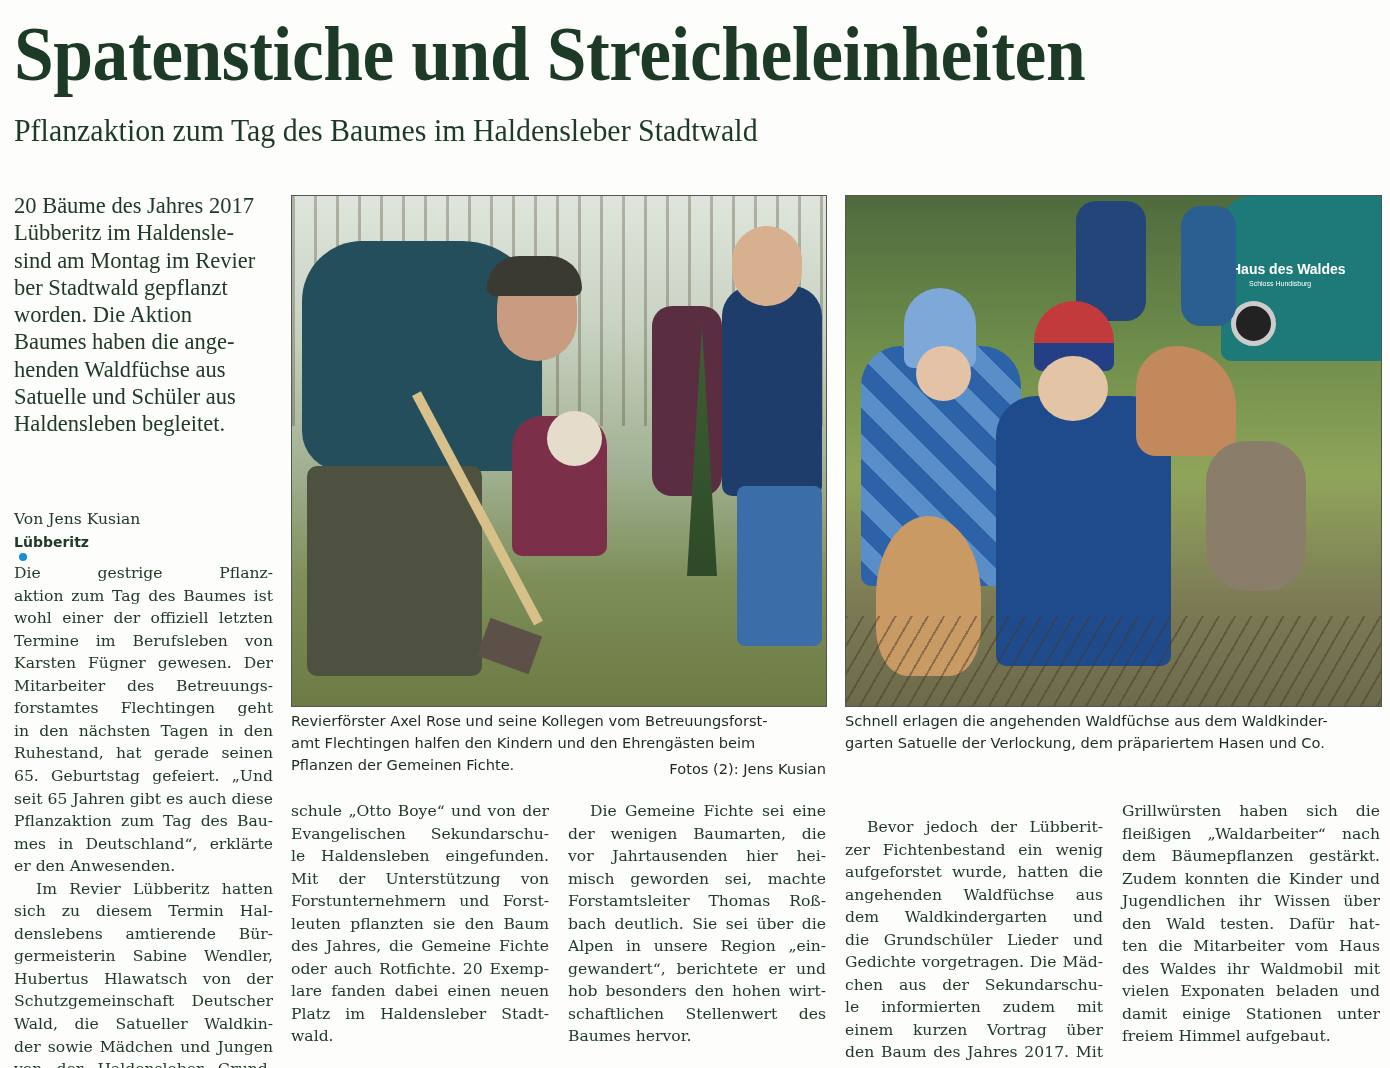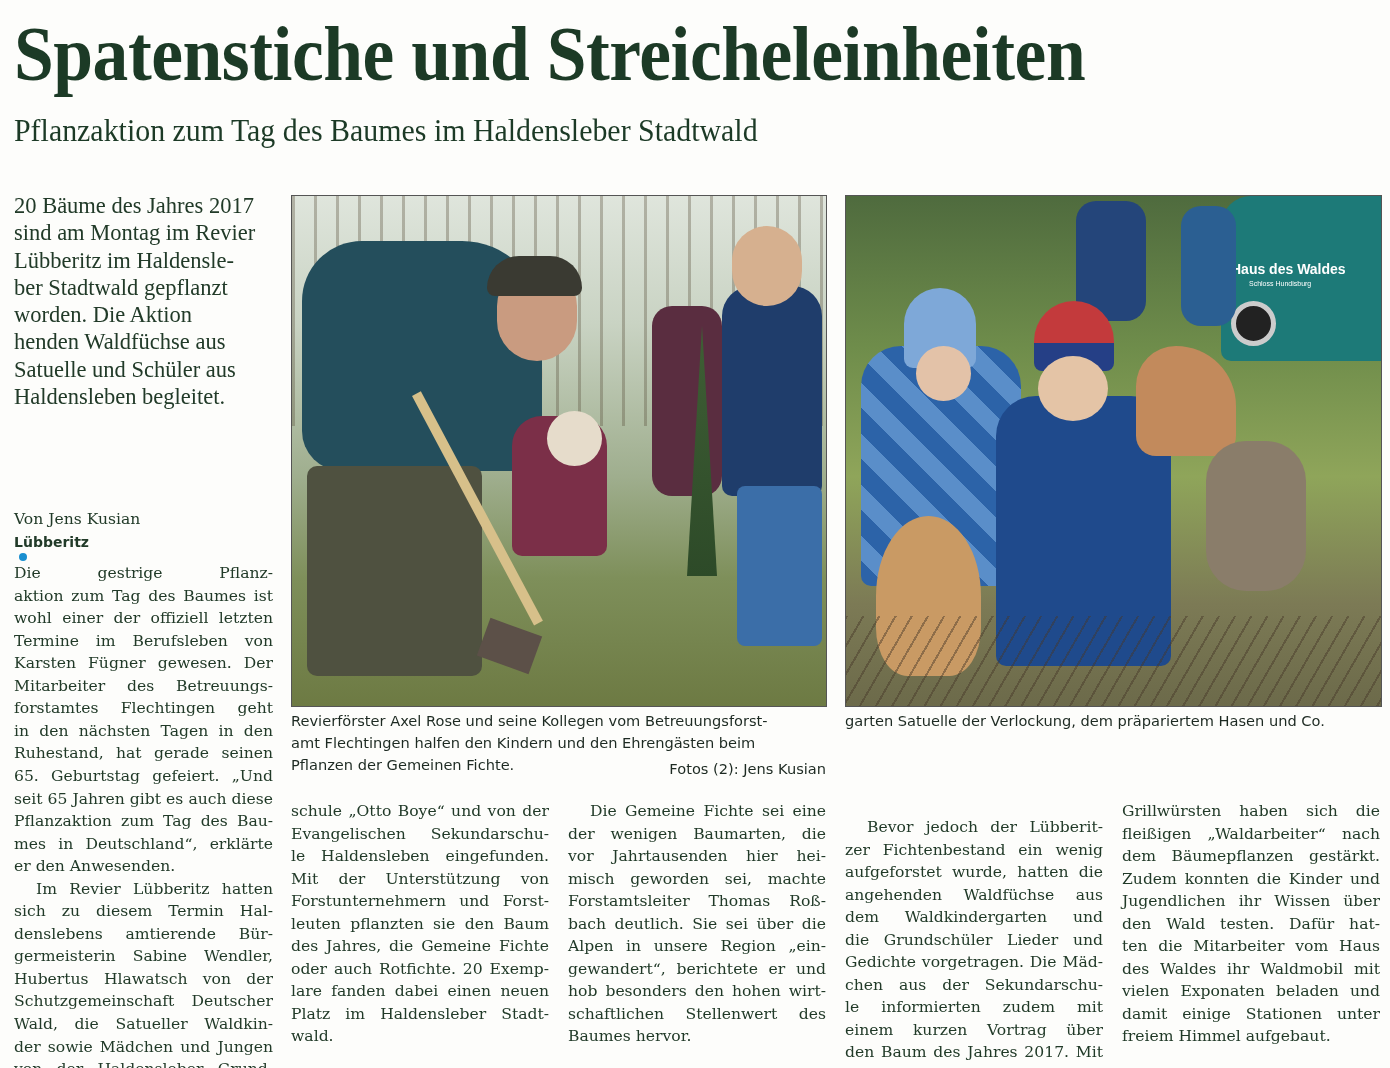--- a/index.html
+++ b/index.html
@@ -29,24 +29,25 @@
   .shape{position:absolute;}
 </style>
 </head>
 <body>
 
 <div class="abs headline">Spatenstiche und Streicheleinheiten</div>
 <div class="abs subhead">Pflanzaktion zum Tag des Baumes im Haldensleber Stadtwald</div>
 
 <div class="abs lead">
   <span>20 Bäume des Jahres 2017</span>
+  <span>Lübberitz im Haldensle-</span>
   <span>sind am Montag im Revier</span>
-  <span>Lübberitz im Haldensle-</span>
   <span>ber Stadtwald gepflanzt</span>
   <span>worden. Die Aktion</span>
+  <span>Baumes haben die ange-</span>
   <span>henden Waldfüchse aus</span>
   <span>Satuelle und Schüler aus</span>
   <span>Haldensleben begleitet.</span>
 </div>
 
 <div class="abs col" style="left:14px;top:508px;width:259px;">
   <span class="byline last">Von Jens Kusian</span>
   <span class="last" style="text-align-last:justify;">
     <span style="display:inline" class="dateline">Lübberitz</span><span class="dot"></span><span style="display:inline">Die gestrige Pflanz-</span>
   </span>
@@ -110,20 +111,21 @@
   <div class="shape" style="left:70px;top:150px;width:55px;height:55px;background:#e3c2a8;border-radius:50%;"></div>
   <div class="shape" style="left:150px;top:200px;width:175px;height:270px;background:#1f4a8c;border-radius:40px 40px 10px 10px;"></div>
   <div class="shape" style="left:188px;top:105px;width:80px;height:70px;background:linear-gradient(180deg,#c33a3c 0 60%,#253f86 60%);border-radius:40px 40px 8px 8px;"></div>
   <div class="shape" style="left:192px;top:160px;width:70px;height:65px;background:#e4c4a6;border-radius:50%;"></div>
   <div class="shape" style="left:30px;top:320px;width:105px;height:160px;background:#c99a64;border-radius:50% 50% 30% 30%;"></div>
   <div class="shape" style="left:290px;top:150px;width:100px;height:110px;background:#c28a5c;border-radius:40px 60px 20px 20px;"></div>
   <div class="shape" style="left:360px;top:245px;width:100px;height:150px;background:#8a7d6a;border-radius:40px;"></div>
   <div class="shape" style="left:0;top:420px;width:535px;height:90px;background:repeating-linear-gradient(120deg,rgba(70,55,40,0.45) 0 2px,transparent 2px 14px);"></div>
 </div>
 <div class="abs caption" style="left:845px;top:710px;width:540px;height:70px;">
+  <span>Schnell erlagen die angehenden Waldfüchse aus dem Waldkinder-</span>
   <span>garten Satuelle der Verlockung, dem präpariertem Hasen und Co.</span>
 </div>
 
 <div class="abs col" style="left:291px;top:800px;width:258px;">
   <span>schule „Otto Boye“ und von der</span>
   <span>Evangelischen Sekundarschu-</span>
   <span>le Haldensleben eingefunden.</span>
   <span>Mit der Unterstützung von</span>
   <span>Forstunternehmern und Forst-</span>
   <span>leuten pflanzten sie den Baum</span>

